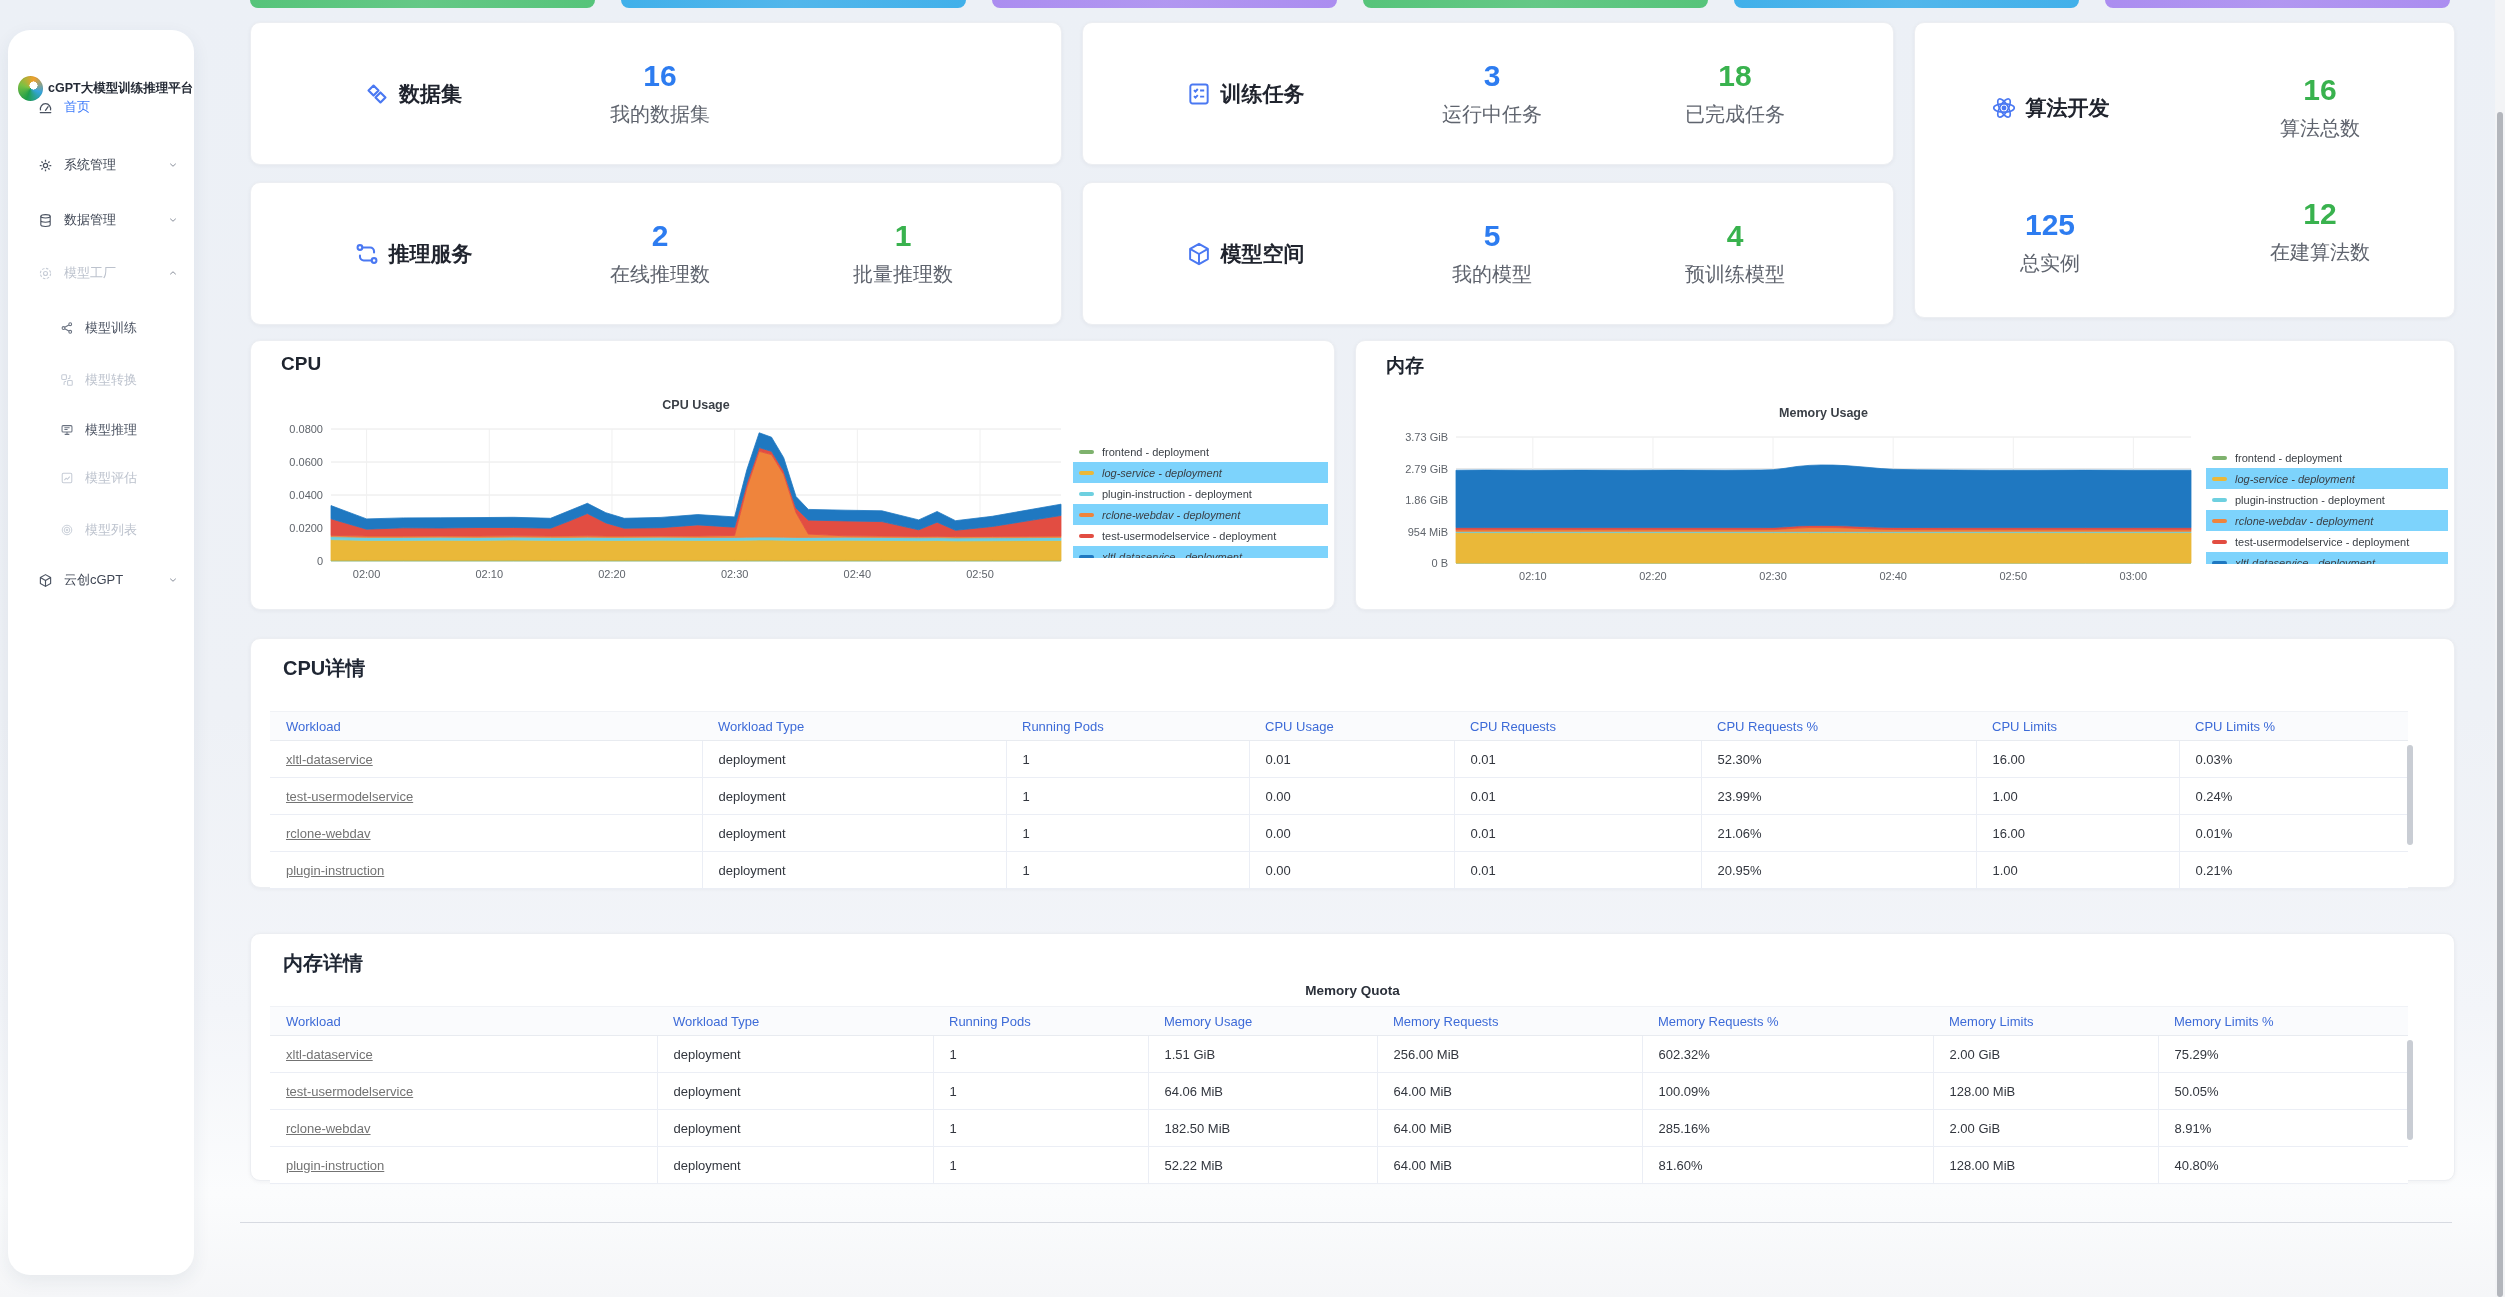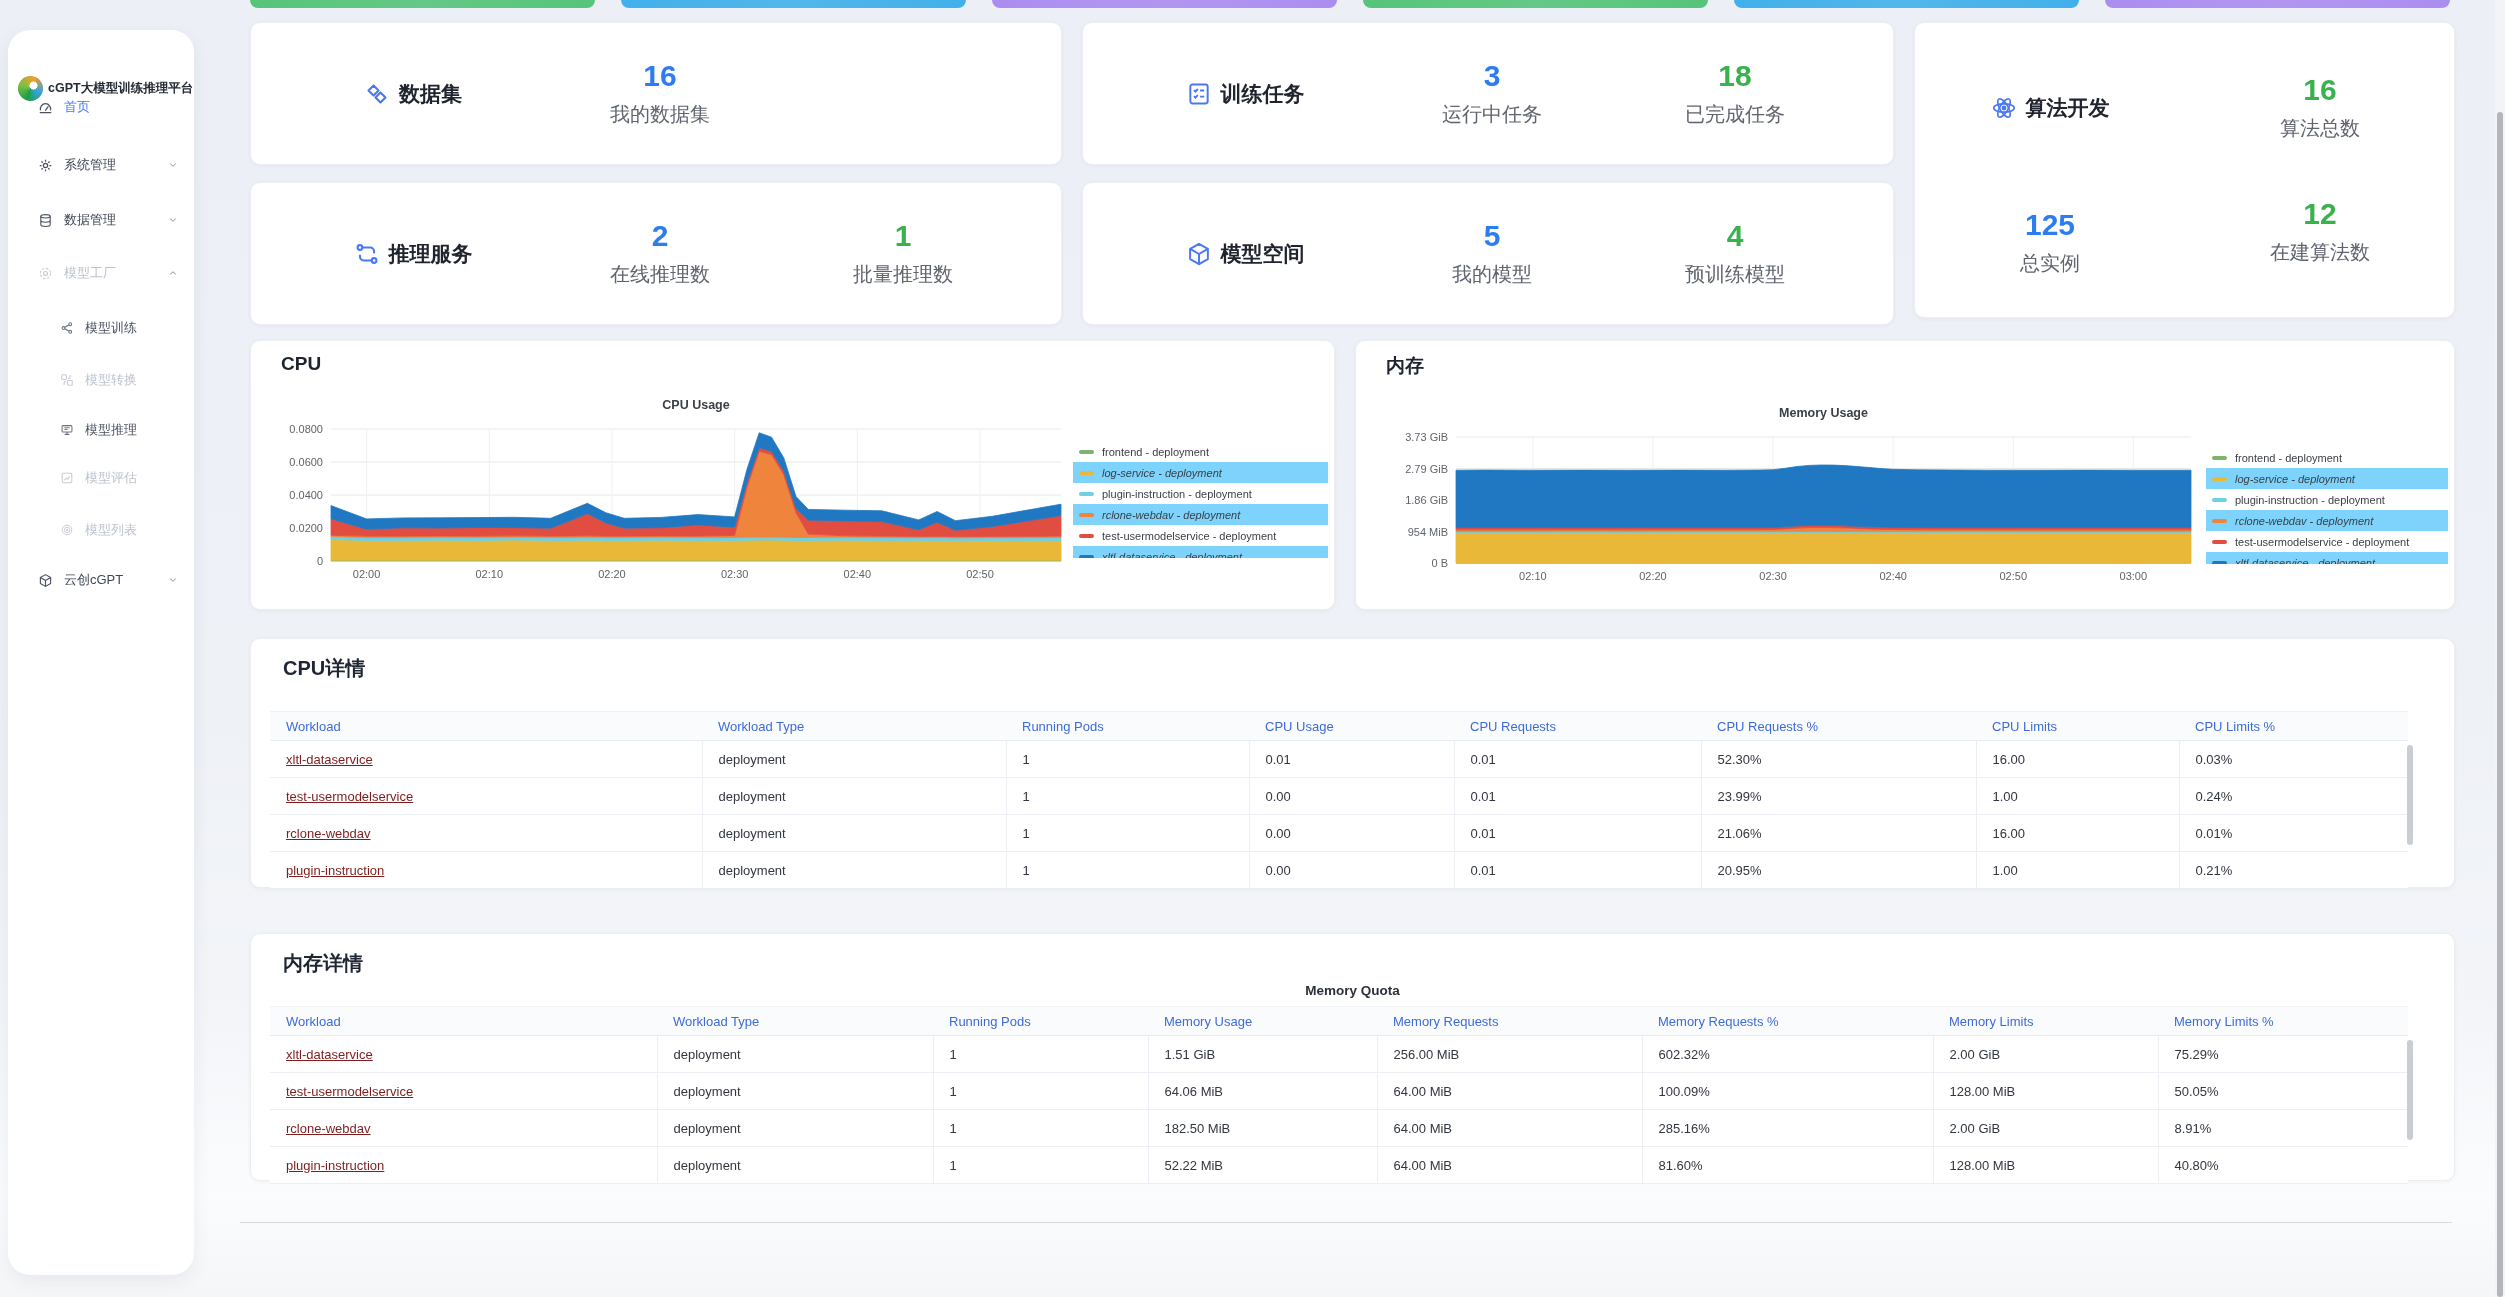--- a/index.html
+++ b/index.html
@@ -49,21 +49,21 @@
   .legend-text{font-size:11px;color:#3a3f45;white-space:nowrap;}
   
   .section-title{position:absolute;left:32px;top:16px;font-size:20px;font-weight:700;color:#1f2633;}
   .quota-title{position:absolute;left:0;top:49px;width:100%;text-align:center;font-size:13.5px;font-weight:600;color:#2b303a;}
   .qt-wrap{position:absolute;left:19px;right:46px;top:72px;}
   table.quota{width:100%;border-collapse:collapse;table-layout:fixed;}
   table.quota th{height:28px;text-align:left;padding:0 0 0 16px;font-size:13px;font-weight:500;color:#3d6bd8;
     background:#fafbfd;border-top:1px solid #f0f2f6;border-bottom:1px solid #e8ebf0;}
   table.quota td{height:36px;padding:0 0 0 16px;font-size:13px;color:#32363e;border-bottom:1px solid #ebeef5;background:#fff;}
   table.quota td+td{border-left:1px solid #ebeef5;}
-  .wl-link{color:#7f1d1d;text-decoration:underline;cursor:pointer;}
+  .wl-link{color:#737373;text-decoration:underline;cursor:pointer;}
   .tbl-scroll-thumb{position:absolute;right:41px;top:106px;width:6px;height:100px;border-radius:3px;background:#c9cdd4;}
   
   .divider{position:absolute;left:240px;top:1222px;width:2212px;height:1px;background:#d7dae1;}
   .page-scroll-track{position:absolute;left:2495px;top:0;width:10px;height:1297px;background:#f3f4f6;}
   .page-scroll-thumb{position:absolute;left:2497px;top:112px;width:6px;height:1185px;border-radius:3px;background:#b3b6bc;cursor:pointer;}
 </style>
 </head>
 <body>
 
 <div class="content">

